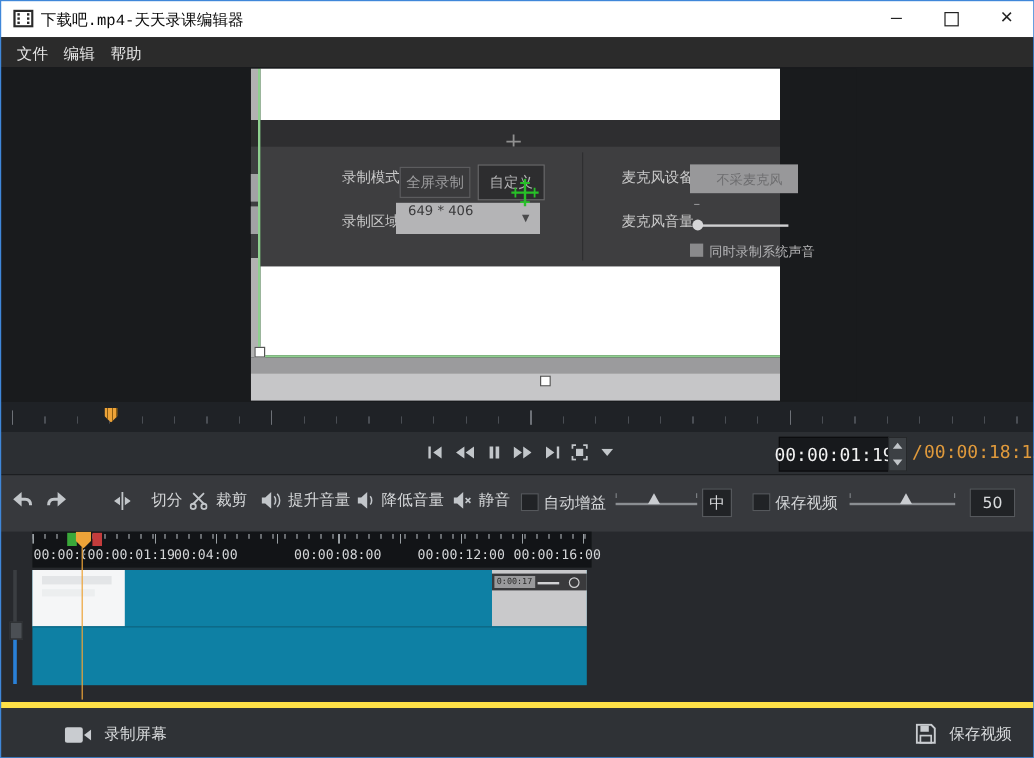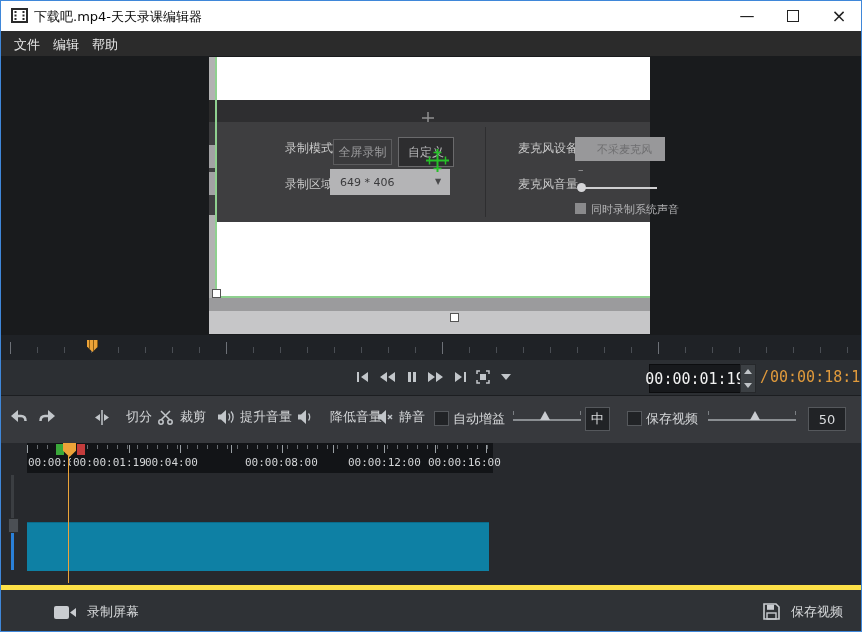--- a/index.html
+++ b/index.html
@@ -3,21 +3,21 @@
 <meta charset="utf-8">
 <style>
   html,body{margin:0;padding:0;background:#191b1d;}
   body{width:862px;height:632px;position:relative;overflow:hidden;
        font-family:"DejaVu Sans","Liberation Sans",sans-serif;
        -webkit-font-smoothing:antialiased;}
   .abs{position:absolute;}
   .mono{font-family:"DejaVu Sans Mono","Liberation Mono",monospace;}
 
   
-  .titlebar{left:0;top:0;width:862px;height:31px;background:#ffffff;color:#111;}
+  .titlebar{left:0;top:0;width:862px;height:31px;background:#ffffff;color:#111;font-family:Liberation Mono, monospace;}
   .titlebar .title{left:34px;top:8px;font-size:13px;color:#0a0a0a;}
   .winbtn{top:0;width:46px;height:31px;display:flex;align-items:center;justify-content:center;color:#222;font-size:15px;}
   .maxbox{width:10px;height:10px;border:1px solid #222;}
 
   
   .menubar{left:0;top:31px;width:862px;height:25px;background:#2b2b2b;}
   .menuitem{top:4px;color:#e6e6e6;font-size:13px;padding:1px 4px;}
 
   
   .previewarea{left:0;top:56px;width:862px;height:279px;background:#191b1d;}
@@ -125,21 +125,21 @@
       <div class="abs" style="left:268px;top:5px;width:1px;height:90px;background:#2e2e30"></div>
     </div>
     <span class="abs panel-label" style="left:76px;top:83px">录制模式</span>
     <div class="abs recbtn" style="left:124px;top:82px;width:57px;height:24px;background:#3a3a3c;border:1px solid #5c5c5e;color:#9c9c9e">
       <span>全屏录制</span>
     </div>
     <div class="abs recbtn" style="left:189px;top:80px;width:54px;height:28px;background:#2d2d2f;border:1px solid #6a6a6c;color:#b2b2b4">
       <span>自定义</span>
     </div>
     <span class="abs panel-label" style="left:76px;top:119px">录制区域</span>
-    <div class="abs" style="left:121px;top:112px;width:120px;height:26px;background:#b4b4b6;display:flex;align-items:center">
+    <div class="abs" style="left:121px;top:112px;width:120px;height:26px;background:#b4b4b6;display:flex;align-items:flex-start">
       <span style="font-size:11px;color:#3a3a3c;margin-left:10px">649 * 406</span>
       <span class="abs" style="left:105px;top:8px;font-size:8px;color:#4a4a4c">▼</span>
     </div>
 
     <span class="abs panel-label" style="left:309px;top:83px">麦克风设备</span>
     <div class="abs" style="left:366px;top:80px;width:90px;height:24px;background:#98989a;display:flex;align-items:center">
       <span style="font-size:11px;color:#6e6e70;margin-left:22px">不采麦克风</span>
     </div>
     <span class="abs panel-label" style="left:309px;top:119px">麦克风音量</span>
     <span class="abs" style="left:369px;top:106px;font-size:11px;color:#a0a0a2">–</span>
@@ -254,21 +254,21 @@
   </div>
 
   <div class="abs" style="left:218px;top:12px;display:flex;align-items:center;gap:6px">
     <svg class="toolicon" width="16" height="14" viewBox="0 0 16 14">
       <path d="M0 4.5h3L8 0v14L3 9.5H0z" fill="currentColor"></path>
       <path d="M10.5 3.5c1.6 1.8 1.6 5.2 0 7M13 1.5c2.8 3 2.8 8 0 11" stroke="currentColor" stroke-width="1.3" fill="none"></path>
     </svg>
     <span class="toollabel">提升音量</span>
   </div>
 
-  <div class="abs" style="left:298px;top:12px;display:flex;align-items:center;gap:19px">
+  <div class="abs" style="left:298px;top:12px;display:flex;align-items:center;gap:7px">
     <svg class="toolicon" width="13" height="14" viewBox="0 0 13 14">
       <path d="M0 4.5h3L8 0v14L3 9.5H0z" fill="currentColor"></path>
       <path d="M10.5 3.5c1.6 1.8 1.6 5.2 0 7" stroke="currentColor" stroke-width="1.3" fill="none"></path>
     </svg>
     <span class="toollabel">降低音量</span>
   </div>
 
   <div class="abs" style="left:378px;top:12px;display:flex;align-items:center;gap:6px">
     <svg class="toolicon" width="15" height="14" viewBox="0 0 15 14">
       <path d="M0 4.5h3L8 0v14L3 9.5H0z" fill="currentColor"></path>
@@ -318,20 +318,33 @@
   <div class="abs marker stripes" style="left:56px;width:8px;background:#3aa83a"></div>
   <div class="abs stripes" style="left:63px;top:0;width:13px;height:14px;background:#eda338;clip-path:polygon(0 0,100% 0,100% 55%,50% 100%,0 55%)"></div>
   <div class="abs marker stripes" style="left:77px;width:8px;background:#c43c3c"></div>
 
   <div class="abs" style="left:6px;top:32px;width:14px;height:95px">
     <div class="abs" style="left:5px;top:0;width:3px;height:56px;background:#3b3e42"></div>
     <div class="abs" style="left:5px;top:56px;width:3px;height:39px;background:#2a80d8"></div>
     <div class="abs" style="left:2px;top:43px;width:9px;height:13px;background:#4b4f54;border:1px solid #292b2e"></div>
   </div>
 
+  <div class="abs" style="left:27px;top:32px;width:462px;height:47px;background:#0e80a4">
+    <div class="abs" style="left:0;top:0;width:77px;height:47px;background:#f5f6f7">
+      <div class="abs" style="left:8px;top:5px;width:58px;height:7px;background:#e3e5e7"></div>
+      <div class="abs" style="left:8px;top:16px;width:44px;height:6px;background:#eceeef"></div>
+    </div>
+    <div class="abs" style="left:383px;top:0;width:79px;height:47px;background:#c9c9cb">
+      <div class="abs" style="left:0;top:3px;width:79px;height:14px;background:#3a3a3c">
+        <span class="abs mono" style="left:2px;top:2px;font-size:7px;line-height:10px;color:#2a2a2a;background:#9a9a9c;padding:0 2px">0:00:17</span>
+        <div class="abs" style="left:38px;top:7px;width:18px;height:2px;background:#d2d2d4"></div>
+        <div class="abs" style="left:64px;top:3px;width:7px;height:7px;border:1px solid #cfcfd1;border-radius:50%"></div>
+      </div>
+    </div>
+  </div>
 
   <div class="abs" style="left:27px;top:79px;width:462px;height:48px;background:#0e80a4;border-top:1px solid #0a6b8a"></div>
 
   <div class="abs" style="left:68px;top:13px;width:1px;height:127px;background:#eda338"></div>
 </div>
 
 <div class="abs footer">
   <div class="abs" style="left:54px;top:13px;display:flex;align-items:center;gap:11px">
     <svg width="22" height="15" viewBox="0 0 22 15" style="color:#c9ccd0">
       <rect x="0" y="1" width="15" height="13" rx="2" fill="currentColor"></rect>

